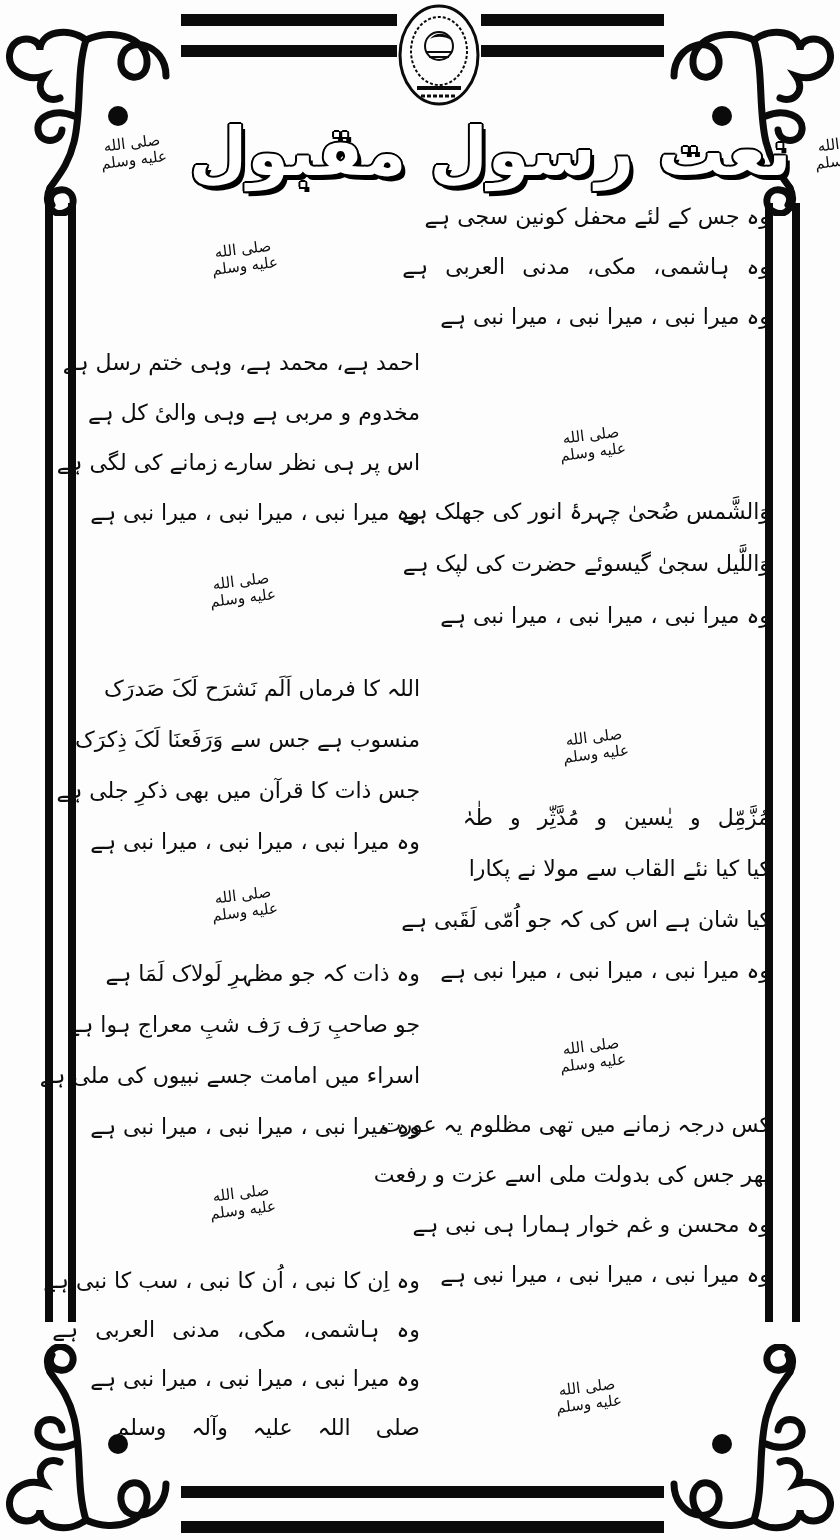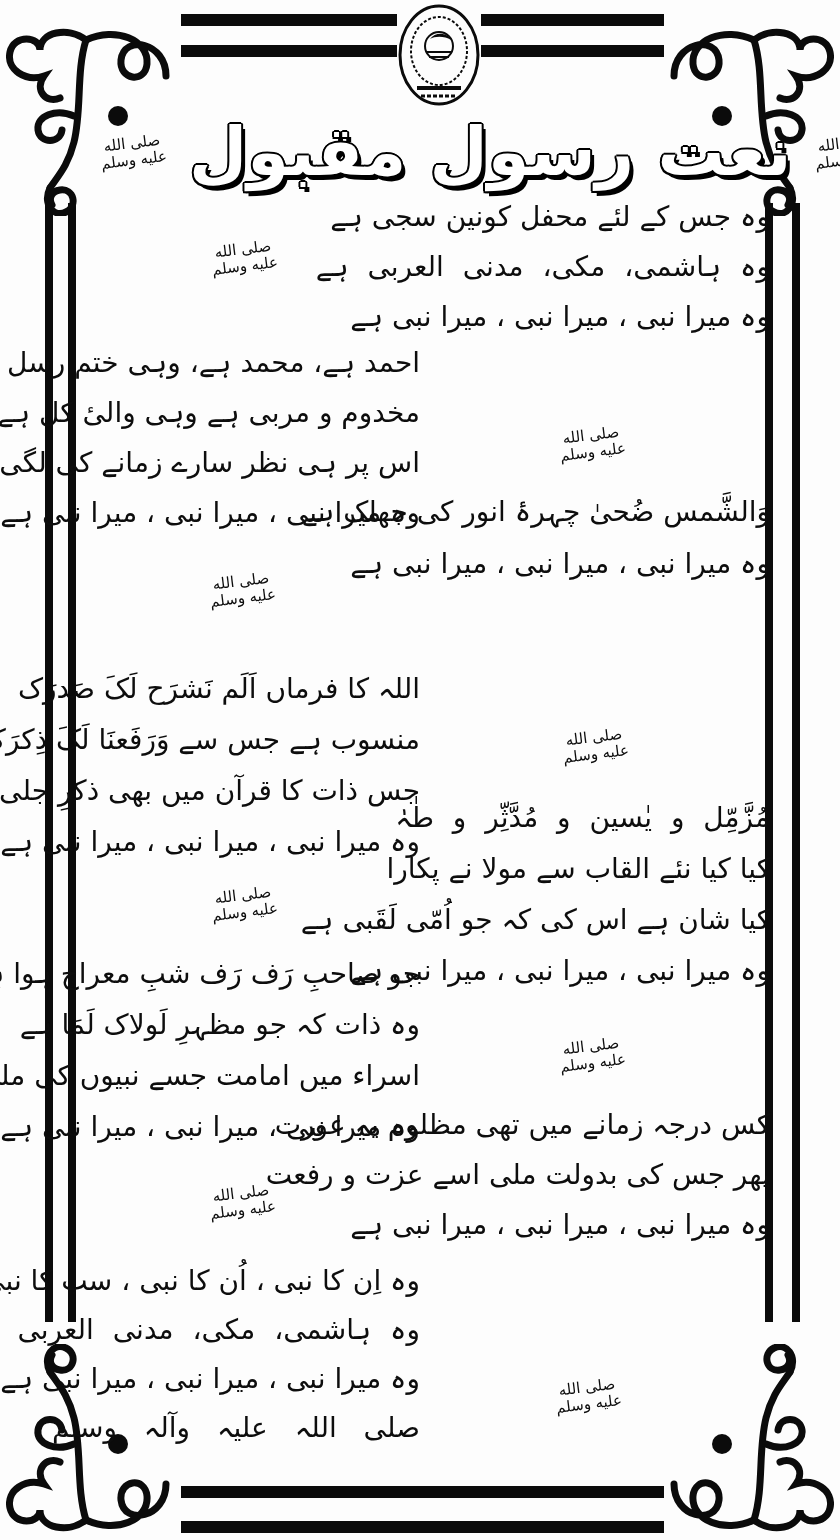--- a/index.html
+++ b/index.html
@@ -61,21 +61,21 @@
   .m-r1{left:554px;top:405px;}
   .m-l2{left:204px;top:551px;}
   .m-r2{left:557px;top:707px;}
   .m-l3{left:206px;top:865px;}
   .m-r3{left:554px;top:1016px;}
   .m-l4{left:204px;top:1163px;}
   .m-r4{left:550px;top:1357px;}
   
   .stanza{
     position:absolute;direction:rtl;text-align:right;
-    font-size:28px;white-space:nowrap;
+    font-size:22px;white-space:nowrap;
   }
   .stanza .vline-txt{display:block;}
   .col-first{left:425px;width:345px;}
   .col-second{left:70px;width:350px;}
   .s-r1{top:192px;line-height:50px;}
   .s-r2{top:486px;line-height:52px;}
   .s-r3{top:792px;line-height:51px;}
   .s-r4{top:1100px;line-height:50px;}
   .s-l1{top:338px;line-height:50px;}
   .s-l2{top:663px;line-height:51px;}
@@ -168,49 +168,51 @@
   <div class="medallion m-l4">صلى الله عليه وسلم</div>
   <div class="medallion m-r4">صلى الله عليه وسلم</div>
 
   <div class="stanza col-first s-r1">
     <span class="vline-txt">وہ جس کے لئے محفل کونین سجی ہے</span>
     <span class="vline-txt wide">وہ ہاشمی، مکی، مدنی العربی ہے</span>
     <span class="vline-txt">وہ میرا نبی ، میرا نبی ، میرا نبی ہے</span>
   </div>
   <div class="stanza col-first s-r2">
     <span class="vline-txt">وَالشَّمس ضُحیٰ چہرۂ انور کی جھلک ہے</span>
+    <span class="vline-txt">وَاللَّیل سجیٰ گیسوئے حضرت کی لپک ہے</span>
     <span class="vline-txt">وہ میرا نبی ، میرا نبی ، میرا نبی ہے</span>
   </div>
   <div class="stanza col-first s-r3">
     <span class="vline-txt wide">مُزَّمِّل و یٰسین و مُدَّثِّر و طٰہٰ</span>
     <span class="vline-txt">کیا کیا نئے القاب سے مولا نے پکارا</span>
     <span class="vline-txt">کیا شان ہے اس کی کہ جو اُمّی لَقَبی ہے</span>
     <span class="vline-txt">وہ میرا نبی ، میرا نبی ، میرا نبی ہے</span>
   </div>
   <div class="stanza col-first s-r4">
     <span class="vline-txt">کس درجہ زمانے میں تھی مظلوم یہ عورت</span>
     <span class="vline-txt">پھر جس کی بدولت ملی اسے عزت و رفعت</span>
+    <span class="vline-txt">وہ محسن و غم خوار ہمارا ہی نبی ہے</span>
     <span class="vline-txt">وہ میرا نبی ، میرا نبی ، میرا نبی ہے</span>
   </div>
 
   <div class="stanza col-second s-l1">
     <span class="vline-txt">احمد ہے، محمد ہے، وہی ختم رسل ہے</span>
     <span class="vline-txt">مخدوم و مربی ہے وہی والیٔ کل ہے</span>
     <span class="vline-txt">اس پر ہی نظر سارے زمانے کی لگی ہے</span>
     <span class="vline-txt">وہ میرا نبی ، میرا نبی ، میرا نبی ہے</span>
   </div>
   <div class="stanza col-second s-l2">
     <span class="vline-txt">اللہ کا فرماں اَلَم نَشرَح لَکَ صَدرَک</span>
     <span class="vline-txt">منسوب ہے جس سے وَرَفَعنَا لَکَ ذِکرَک</span>
     <span class="vline-txt">جس ذات کا قرآن میں بھی ذکرِ جلی ہے</span>
     <span class="vline-txt">وہ میرا نبی ، میرا نبی ، میرا نبی ہے</span>
   </div>
   <div class="stanza col-second s-l3">
+    <span class="vline-txt">وہ ذات کہ جو مظہرِ لَولاک لَمَا ہے</span>
     <span class="vline-txt">جو صاحبِ رَف رَف شبِ معراج ہوا ہے</span>
-    <span class="vline-txt">وہ ذات کہ جو مظہرِ لَولاک لَمَا ہے</span>
     <span class="vline-txt">اسراء میں امامت جسے نبیوں کی ملی ہے</span>
     <span class="vline-txt">وہ میرا نبی ، میرا نبی ، میرا نبی ہے</span>
   </div>
   <div class="stanza col-second s-l4">
     <span class="vline-txt">وہ اِن کا نبی ، اُن کا نبی ، سب کا نبی ہے</span>
     <span class="vline-txt wide">وہ ہاشمی، مکی، مدنی العربی ہے</span>
     <span class="vline-txt">وہ میرا نبی ، میرا نبی ، میرا نبی ہے</span>
     <span class="vline-txt closing">صلی اللہ علیہ وآلہ وسلم</span>
   </div>
 

